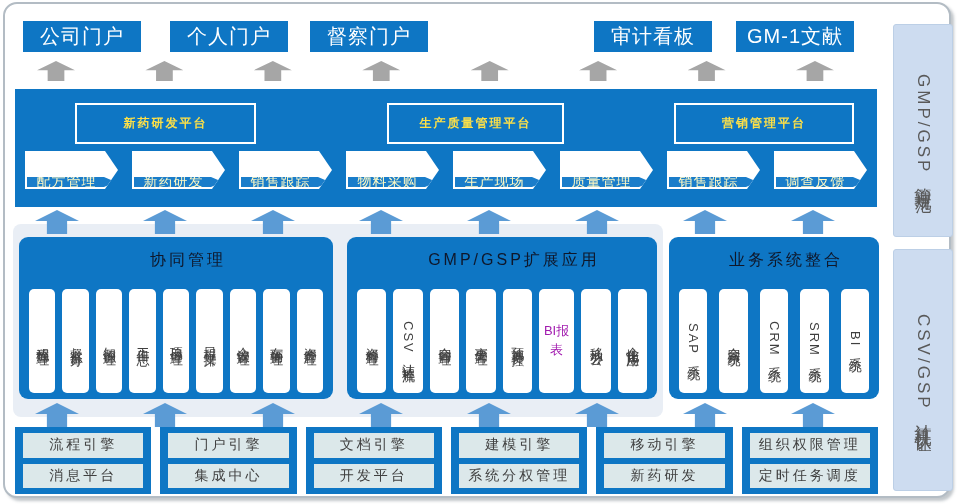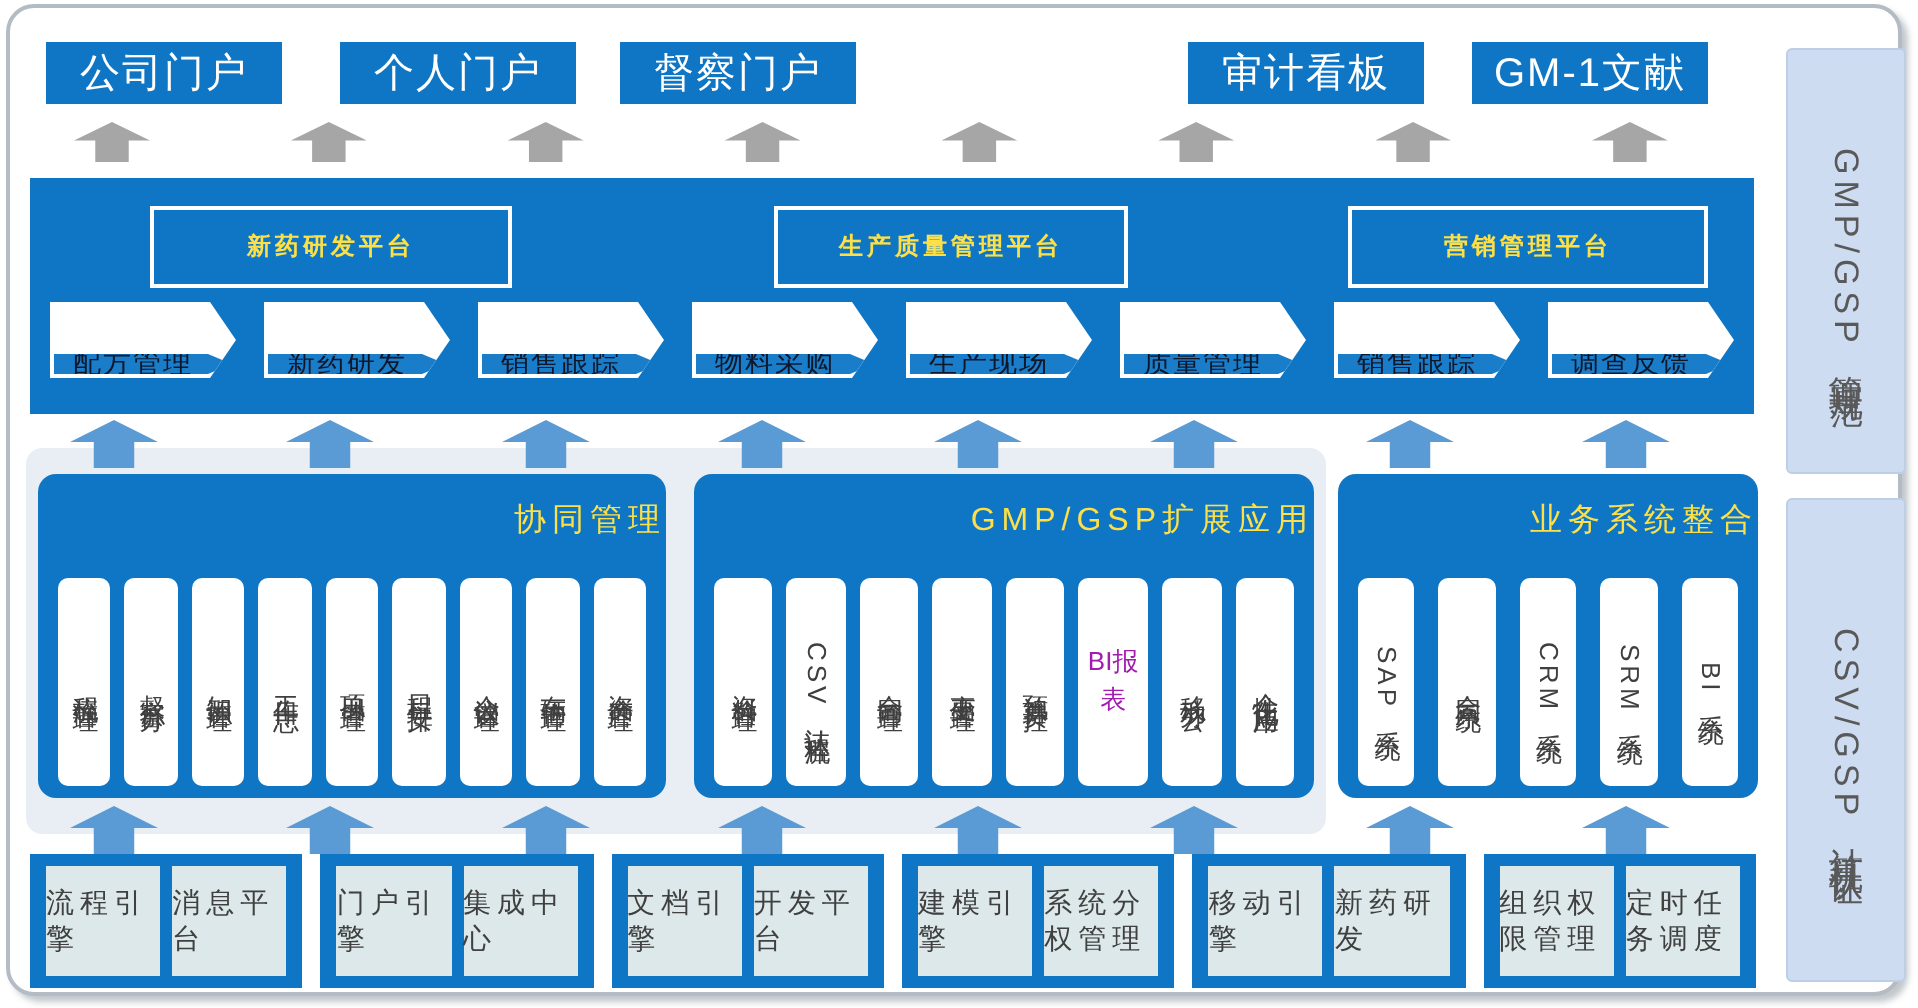--- a/index.html
+++ b/index.html
@@ -16,38 +16,38 @@
            clip-path:polygon(50% 0,100% 46%,72% 46%,72% 100%,28% 100%,28% 46%,0 46%);}
   .up-blue{width:44px;height:24px;background:#5b9bd5;
            clip-path:polygon(50% 0,100% 46%,73% 46%,73% 100%,27% 100%,27% 46%,0 46%);}
   
   .band{position:absolute;left:10px;top:85px;width:862px;height:118px;background:#0e76c4;}
   .platform{position:absolute;top:14px;height:37px;border:2px solid #fff;color:#fde047;font-weight:bold;
             font-size:12px;letter-spacing:2px;display:flex;align-items:center;justify-content:center;}
   .chev-row{position:absolute;left:10px;right:10px;top:62px;height:38px;display:flex;gap:14px;}
   .chev{position:relative;flex:1;background:#fff;
         clip-path:polygon(0 0,calc(100% - 13px) 0,100% 50%,calc(100% - 13px) 100%,0 100%);}
-  .chev-in{position:absolute;inset:2px;background:#1a7dca;color:#0f172a;font-size:14px;letter-spacing:1px;
+  .chev-in{position:absolute;inset:2px;background:#1a7dca;color:#fef9c3;font-size:14px;letter-spacing:1px;
         clip-path:polygon(0 0,calc(100% - 12px) 0,100% 50%,calc(100% - 12px) 100%,0 100%);
         display:flex;align-items:center;justify-content:center;padding-right:10px;box-sizing:border-box;margin-top:24px;}
   
   .panel{position:absolute;left:8px;top:220px;width:650px;height:193px;background:#e9eef5;border-radius:8px;}
   .mbox{position:absolute;top:233px;height:162px;background:#0e76c4;border-radius:9px;}
-  .mbox .title{position:absolute;top:13px;left:0;right:0;text-align:right;color:#fde047;
+  .mbox .title{position:absolute;top:13px;left:0;right:0;text-align:center;color:#0f172a;
                font-size:16px;letter-spacing:3px;margin-left:24px;}
   .cells{position:absolute;left:10px;right:10px;top:52px;height:104px;display:flex;gap:7px;}
   .vcell{flex:1;background:#fff;border-radius:5px;color:#3f3f3f;font-size:13px;letter-spacing:2px;
          writing-mode:vertical-lr;text-orientation:mixed;
          display:flex;align-items:center;justify-content:center;}
   .hcell{flex:1;background:#fff;border-radius:5px;color:#a21caf;font-size:13px;
          display:flex;align-items:center;justify-content:center;text-align:center;
          word-break:break-all;line-height:1.45;padding:0 3px;box-sizing:border-box;}
   
   .found{position:absolute;left:10px;top:423px;width:863px;height:67px;display:flex;gap:9px;}
-  .fblock{flex:1;background:#0e76c4;padding:6px 8px;display:flex;flex-direction:row;gap:6px;box-sizing:border-box;}
+  .fblock{flex:1;background:#0e76c4;padding:6px 8px;display:flex;flex-direction:column;gap:6px;box-sizing:border-box;}
   .fcell{flex:1;background:#dce8ea;color:#404040;font-size:14px;letter-spacing:3px;
          display:flex;align-items:center;justify-content:center;}
   
   .side{position:absolute;left:888px;width:60px;background:#cddcf0;border:1px solid #bccfe6;border-radius:3px;
         color:#595959;font-size:17px;letter-spacing:3px;writing-mode:vertical-rl;text-orientation:mixed;
         display:flex;align-items:center;justify-content:center;box-sizing:border-box;}
 </style>
 </head>
 <body>
 

